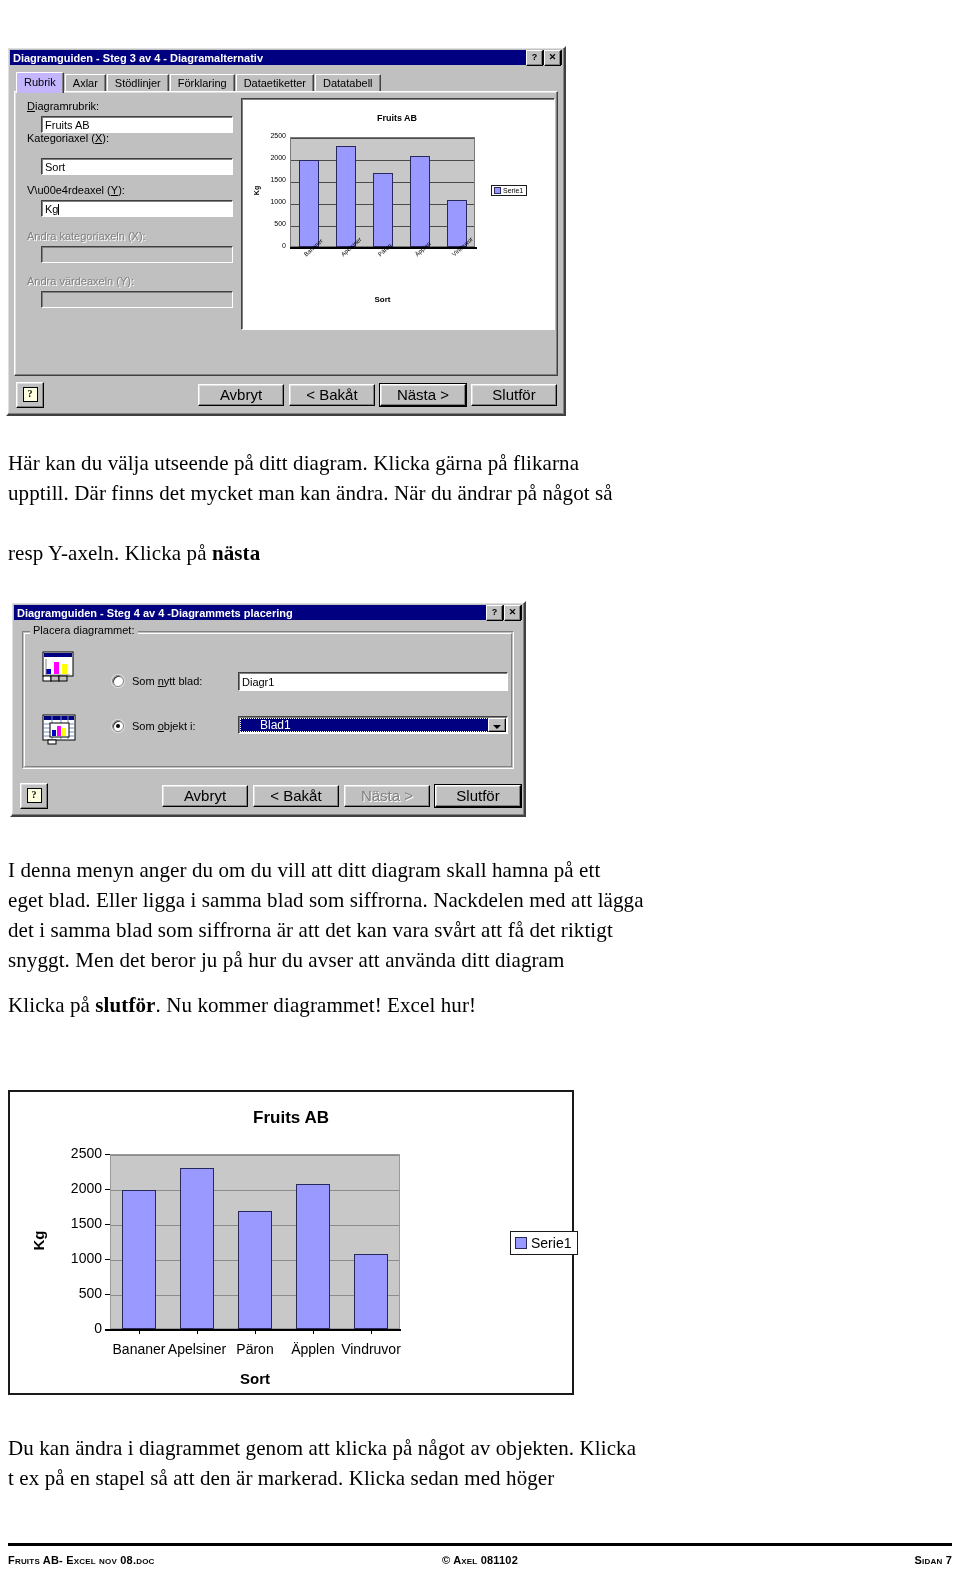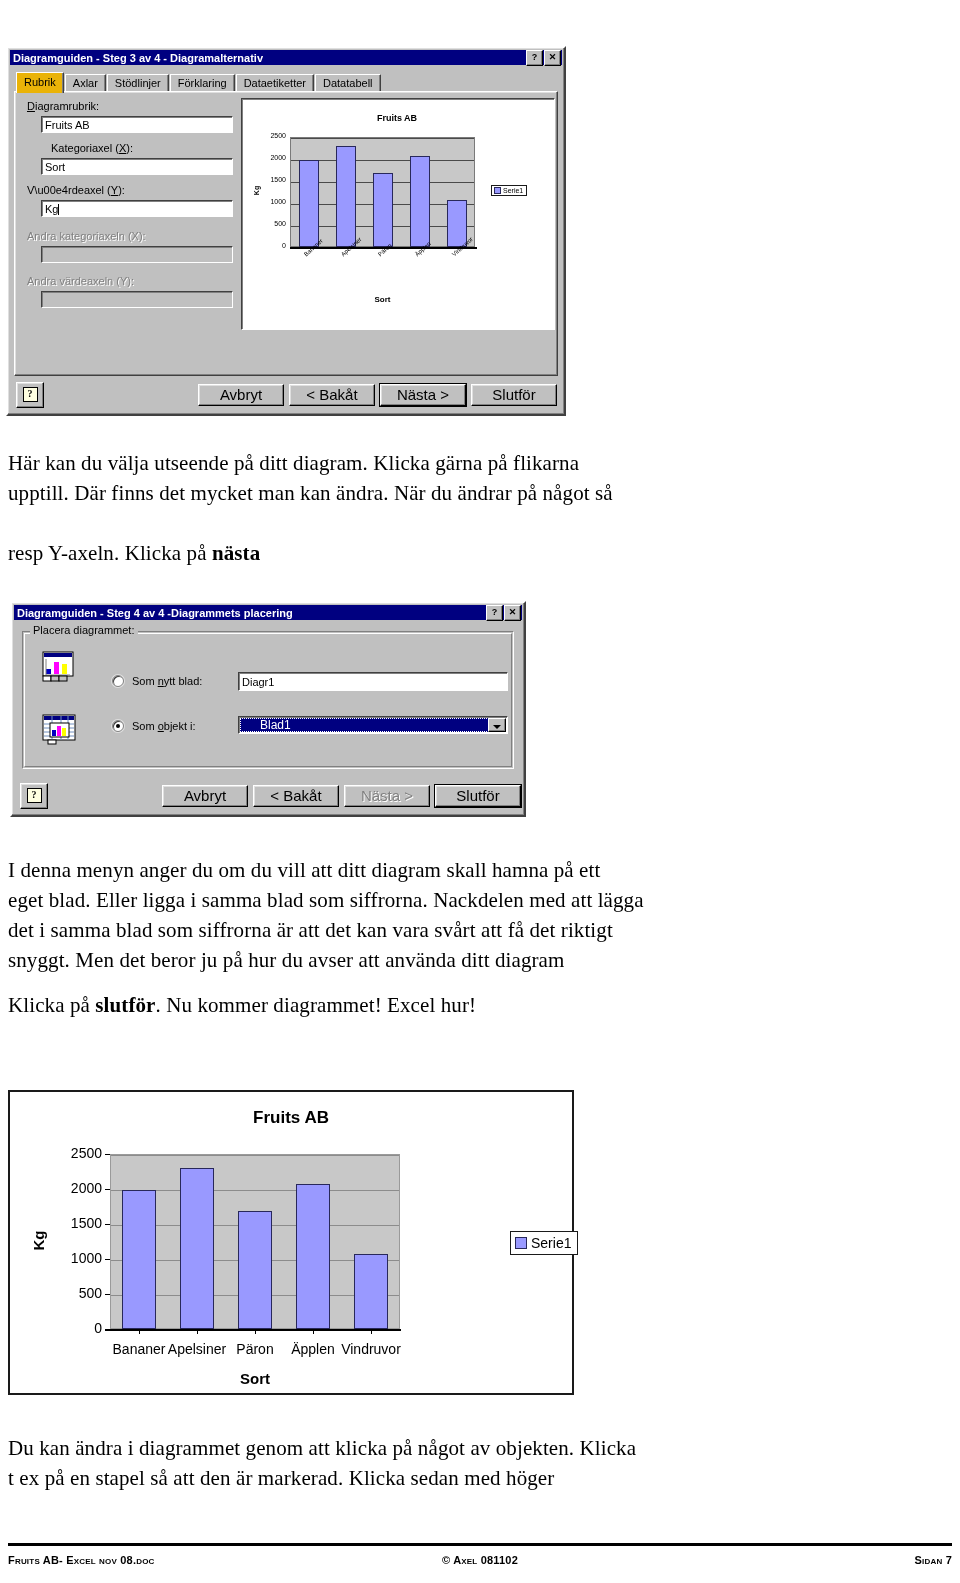--- a/index.html
+++ b/index.html
@@ -51,21 +51,21 @@
   .tab {
     height:17px; padding:0 7px; margin-right:1px;
     background:#c0c0c0;
     border-top:1px solid #fff; border-left:1px solid #fff;
     border-right:1px solid #404040;
     font-size:11px; line-height:17px; color:#000;
     box-shadow: inset -1px 0 0 #808080;
   }
   .tab.active {
     height:20px; line-height:19px;
-    background:#eab308; margin-bottom:-1px;
+    background:#c4b5fd; margin-bottom:-1px;
     border-bottom:none; font-weight:normal;
     z-index:3; position:relative;
   }
 
   .panel {
     position:absolute; left:6px; top:43px; right:6px; bottom:38px;
     background:#c0c0c0;
     border-top:1px solid #ffffff; border-left:1px solid #ffffff;
     border-right:1px solid #404040; border-bottom:1px solid #404040;
     box-shadow: inset -1px -1px 0 #808080, inset 1px 1px 0 #dfdfdf;
@@ -232,21 +232,21 @@
       <div class="tab">Dataetiketter</div>
       <div class="tab">Datatabell</div>
     </div>
 
   <div class="panel">
 
     <div class="flabel" style="left:12px; top:8px;">
       <u>D</u><span title="Diagramrubrik:">iagramrubrik:</span></div>
     <div class="tbox" style="left:26px; top:24px; width:192px;">Fruits AB</div>
 
-    <div class="flabel" style="left:12px; top:50px;margin-left:24px;">Kategoriaxel (<u>X</u>):</div>
+    <div class="flabel" style="left:12px; top:40px;">Kategoriaxel (<u>X</u>):</div>
     <div class="tbox" style="left:26px; top:66px; width:192px;">Sort</div>
 
     <div class="flabel" style="left:12px; top:92px;">V\u00e4rdeaxel (<u>Y</u>):</div>
     <div class="tbox" style="left:26px; top:108px; width:192px;">
       <span>Kg</span><span class="caret"></span>
     </div>
 
     <div class="flabel dim" style="left:12px; top:138px;">Andra kategoriaxeln (X):</div>
     <div class="tbox dis" style="left:26px; top:154px; width:192px;"></div>
 

